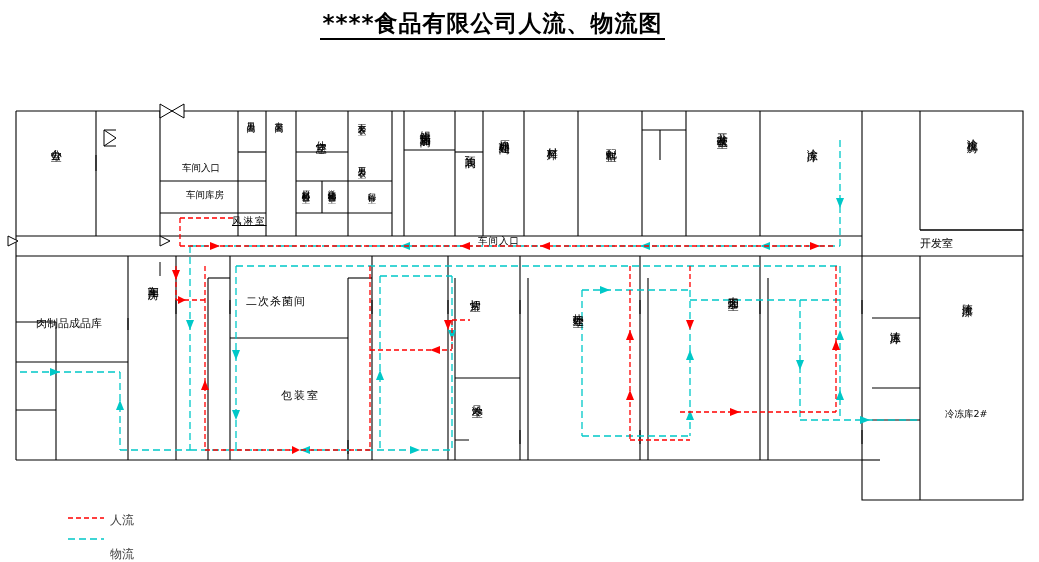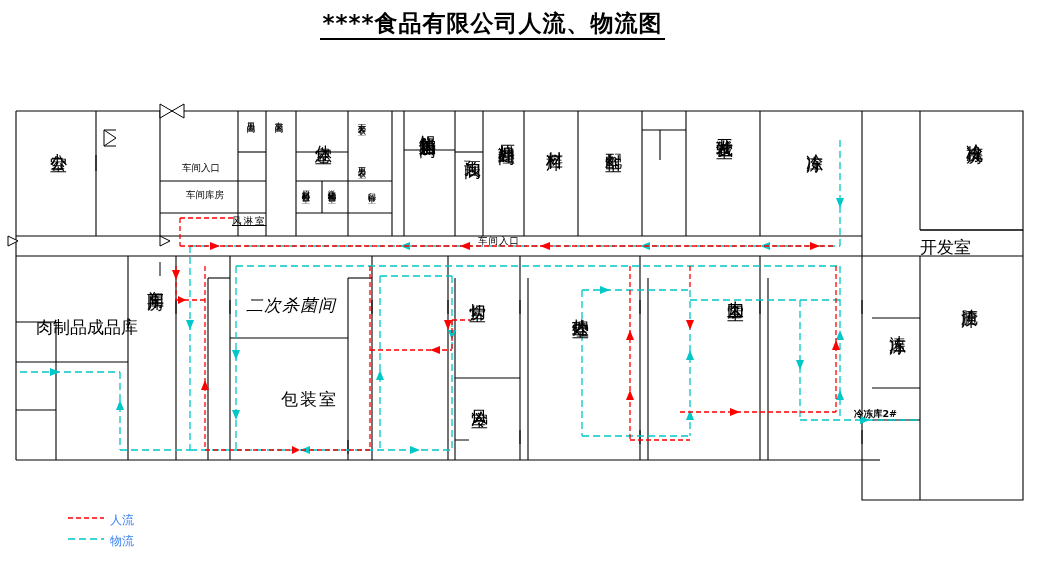--- a/index.html
+++ b/index.html
@@ -1,26 +1,26 @@
 <!DOCTYPE html>
 <html><head>
 <meta charset="utf-8">
 <style>
   html,body{margin:0;padding:0;}
   body{width:1039px;height:562px;background:#ffffff;font-family:"DejaVu Sans","Liberation Sans",sans-serif;position:relative;overflow:hidden;}
   #title{position:absolute;left:0;top:8px;width:985px;text-align:center;font-size:23px;font-weight:bold;color:#000;letter-spacing:1px;}
   #title span{border-bottom:2px solid #000;padding:0 2px 2px 2px;}
   #canvas{position:absolute;left:0;top:0;width:1039px;height:562px;}
-  .room-label{position:absolute;font-size:17px;color:#000;line-height:1.12;text-align:center;}
+  .room-label{position:absolute;font-size:11px;color:#000;line-height:1.12;text-align:center;}
   .vert{writing-mode:vertical-rl;text-orientation:upright;letter-spacing:1px;}
   .tiny{font-size:8.5px;}
   .small{font-size:9.5px;text-align:right;}
-  .legend{position:absolute;font-size:12px;color:#3b82f6;}
+  .legend{position:absolute;font-size:12px;color:#404040;}
   #legend-human-label{left:110px;top:512px;}
-  #legend-goods-label{left:110px;top:533px;}
+  #legend-goods-label{left:110px;top:546px;}
 </style>
 </head>
 <body>
 
 <div id="title"><span>****食品有限公司人流、物流图</span></div>
 
 <svg id="canvas" viewBox="0 0 1039 562">
   <g stroke="#000" fill="none" stroke-width="1.1">
 
     <path d="M16,111 H920"></path>
@@ -235,24 +235,24 @@
 <div class="room-label vert" style="left:965px;top:130px;">冷冻机房</div>
 <div class="room-label small" style="left:186px;top:190px;">车间库房</div>
 <div class="room-label small" style="left:232px;top:216px;letter-spacing:2px;text-decoration:underline;">风淋室</div>
 <div class="room-label vert tiny" style="left:301px;top:183px;">原材料检验室</div>
 <div class="room-label vert tiny" style="left:327px;top:183px;">微生物检验室</div>
 <div class="room-label vert tiny" style="left:367px;top:186px;">留样室</div>
 <div class="room-label small" style="left:478px;top:236px;letter-spacing:1px;">车间入口</div>
 <div class="room-label" style="left:920px;top:238px;">开发室</div>
 <div class="room-label" style="left:36px;top:282px;margin-top:36px;">肉制品成品库</div>
 <div class="room-label vert" style="left:146px;top:277px;">车间库房</div>
-<div class="room-label" style="left:246px;top:296px;letter-spacing:1px;font-style:italic;">二次杀菌间</div>
+<div class="room-label" style="left:246px;top:296px;letter-spacing:1px;">二次杀菌间</div>
 <div class="room-label" style="left:272px;top:390px;letter-spacing:2px;margin-left:9px;">包装室</div>
 <div class="room-label vert" style="left:468px;top:290px;">切片室</div>
 <div class="room-label vert" style="left:470px;top:396px;">风冷室</div>
 <div class="room-label vert" style="left:571px;top:305px;">热处理室</div>
 <div class="room-label vert" style="left:726px;top:288px;">肉加工室</div>
 <div class="room-label vert" style="left:888px;top:322px;">速冻库</div>
 <div class="room-label vert" style="left:960px;top:295px;">腌渍库</div>
-<div class="room-label small" style="left:854px;top:409px;font-weight:bold;">冷冻库2#</div>
+<div class="room-label small" style="left:945px;top:409px;">冷冻库2#</div>
 
 <div class="legend" id="legend-human-label">人流</div>
 <div class="legend" id="legend-goods-label">物流</div>
 
 </body></html>

